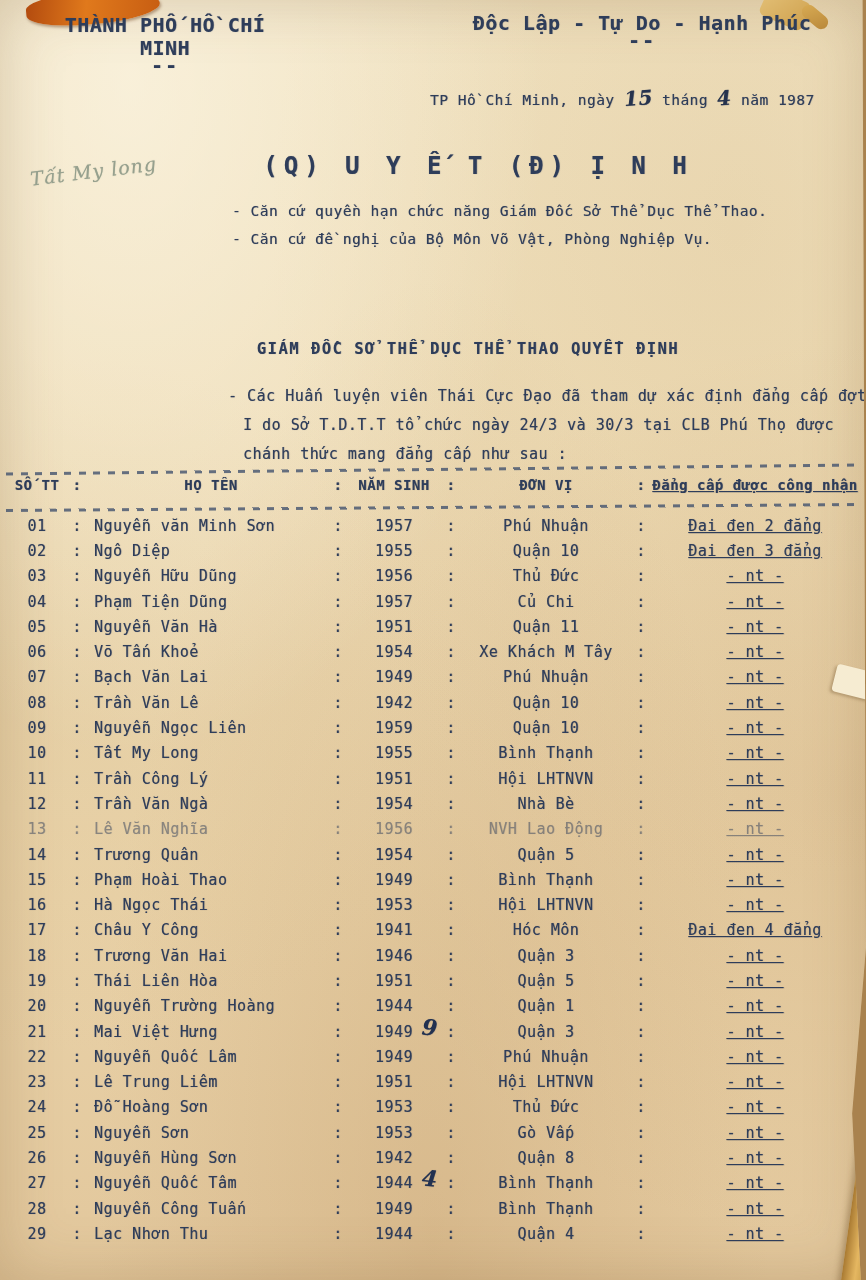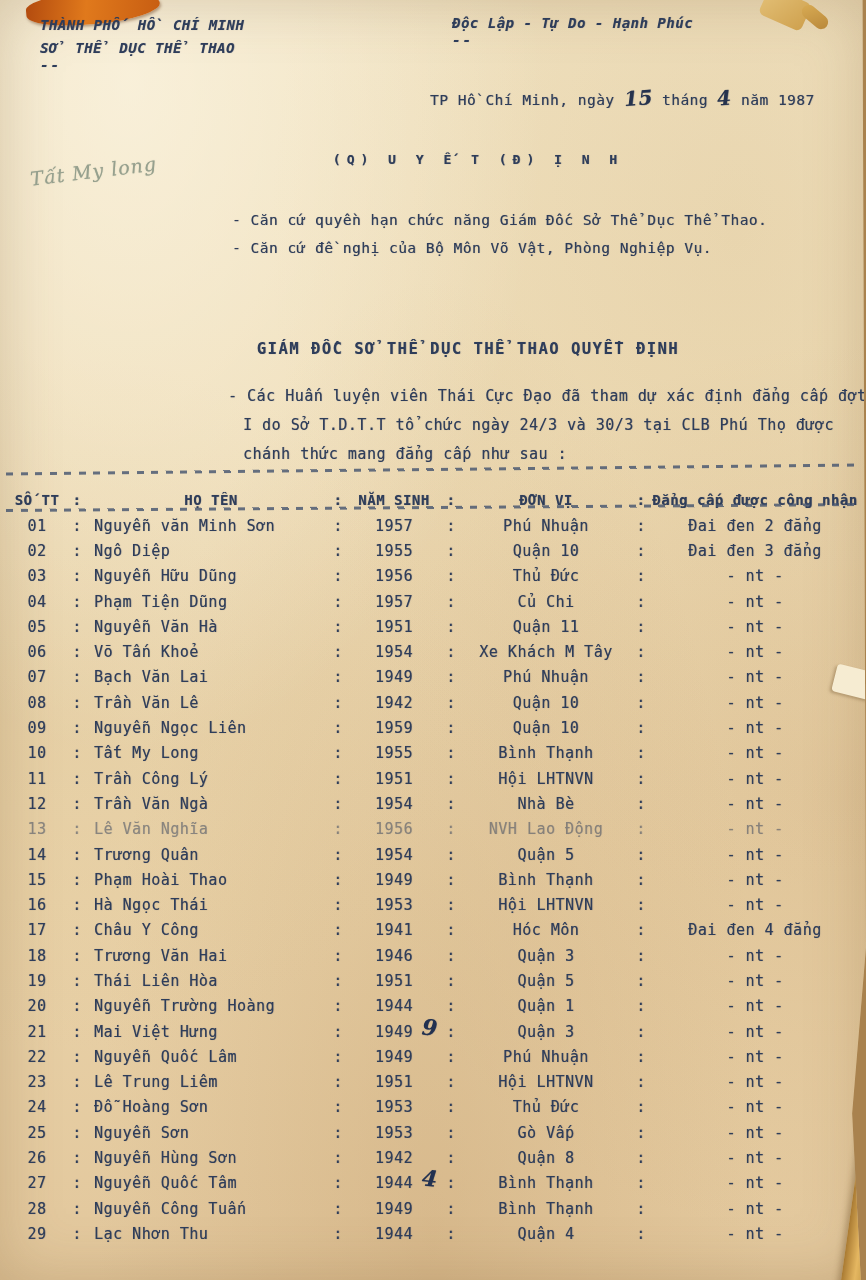--- a/index.html
+++ b/index.html
@@ -17,65 +17,65 @@
       radial-gradient(ellipse at 50% 97%, rgba(188,148,98,0.30), transparent 55%),
       radial-gradient(ellipse at 97% 62%, rgba(198,158,108,0.28), transparent 40%),
       linear-gradient(180deg,#f1e3c2 0%,#eedcb6 35%,#e9d2a8 70%,#e2c79c 100%);
     clip-path:polygon(0 0,99.6% 0,100% 74%,98.4% 87%,99.4% 100%,0 100%);
     box-shadow:inset 0 0 60px rgba(120,85,40,0.25);
     color:#2e3d5a;
   }
   .tw{ text-shadow:0.4px 0.4px 0.7px rgba(40,52,84,0.55); letter-spacing:0.5px; }
   .abs{ position:absolute; }
 
-  .hdr{ font-weight:bold; font-size:14px; line-height:23px;font-style:italic; }
+  .hdr{ text-align:center; font-weight:bold; font-size:20px; line-height:23px; }
   .hdr .rule{ font-weight:bold; letter-spacing:2px; line-height:10px; }
 
   #dateline{ left:430px; top:86px; font-size:14.5px; }
   .hand-num{
     font-family:"DejaVu Serif","Liberation Serif",serif;
     font-style:italic; font-weight:bold; font-size:20px;
     display:inline-block; transform:rotate(-4deg); color:#26334e;
   }
 
   #doc-title{ left:0; right:0; top:152px; text-align:center; padding-left:90px;
-    font-size:13px; font-weight:bold; letter-spacing:6px; }
+    font-size:24px; font-weight:bold; letter-spacing:6px; }
 
   #annotation{
     left:30px; top:160px; transform:rotate(-7deg);
     font-family:"DejaVu Serif","Liberation Serif",serif; font-style:italic;
     font-size:19px; color:#96a08e; letter-spacing:1px;
     text-shadow:0 0 1px rgba(140,150,130,0.6);
   }
 
-  #considerations{ left:232px; top:198px; width:616px; font-size:14.5px;margin-top:9px; }
+  #considerations{ left:232px; top:198px; width:616px; font-size:14.5px; }
   #considerations .item{ line-height:26px; margin-bottom:2px; padding-left:15px; text-indent:-15px; }
 
   #decision-heading{ left:0; right:0; top:340px; text-align:center; padding-left:70px;
     font-size:15.5px; font-weight:bold; letter-spacing:1.5px; }
 
   #decision-paragraph{ left:228px; top:382px; width:628px; font-size:15px; line-height:29px;
     padding-left:15px; text-indent:-15px; }
 
   .dashline{ left:6px; right:6px; height:3px; opacity:.8;
     background:repeating-linear-gradient(90deg,#42526e 0 7px,transparent 7px 14.5px); }
   #dash-top{ top:468px; transform:rotate(-0.6deg); }
   #dash-mid{ top:506px; transform:rotate(-0.4deg); }
 
   .tgrid{ display:grid; grid-template-columns:58px 22px 240px 20px 92px 22px 168px 22px auto; align-items:center; }
-  #table-header{ left:8px; right:8px; top:492px; font-size:14px; font-weight:bold; }
+  #table-header{ left:8px; right:8px; top:477px; font-size:14px; font-weight:bold; }
   #table-body{ left:8px; right:8px; top:513px; }
   .trow{ height:25.3px; font-size:15px; }
   .trow.faded{ opacity:0.5; }
   .c-stt{ text-align:center; }
   .c-sep{ text-align:center; }
   .c-name{ text-align:left; padding-left:6px; }
   .c-year{ text-align:center; position:relative; }
   .c-unit{ text-align:center; }
-  .c-rank{ text-align:center; }
+  .c-rank{ text-align:center;text-decoration:underline; }
   .overlay{
     position:absolute; right:2px; top:-9px;
     font-family:"DejaVu Serif","Liberation Serif",serif; font-style:italic; font-weight:bold;
     font-size:22px; color:#223150; transform:rotate(6deg);
   }
 
   
   #rust-mark{ left:26px; top:-8px; width:134px; height:32px; transform:rotate(-5deg);
     background:linear-gradient(100deg,#b24a0e,#e0791c 45%,#c75d12);
     border-radius:45% 60% 55% 50%; box-shadow:1px 2px 3px rgba(90,40,5,0.4); }
@@ -95,21 +95,20 @@
 <div class="paper">
 
   <div id="rust-mark" class="abs"></div>
   <div id="staple-mark" class="abs"></div>
   <div id="staple-mark2" class="abs"></div>
   <div id="tear-flap" class="abs"></div>
   <div id="pencil" class="abs"></div>
 
   <div class="abs hdr tw" style="left:40px;top:14px;width:250px;">
     <div>THÀNH PHỐ HỒ CHÍ MINH</div>
-    <div>SỞ THỂ DỤC THỂ THAO</div>
     <div class="rule">--</div>
   </div>
 
   <div class="abs hdr tw" style="left:452px;top:12px;width:380px;">
     <div>Độc Lập - Tự Do - Hạnh Phúc</div>
     <div class="rule">--</div>
   </div>
 
   <div id="dateline" class="abs tw">
     <span>TP Hồ Chí Minh, ngày</span>

